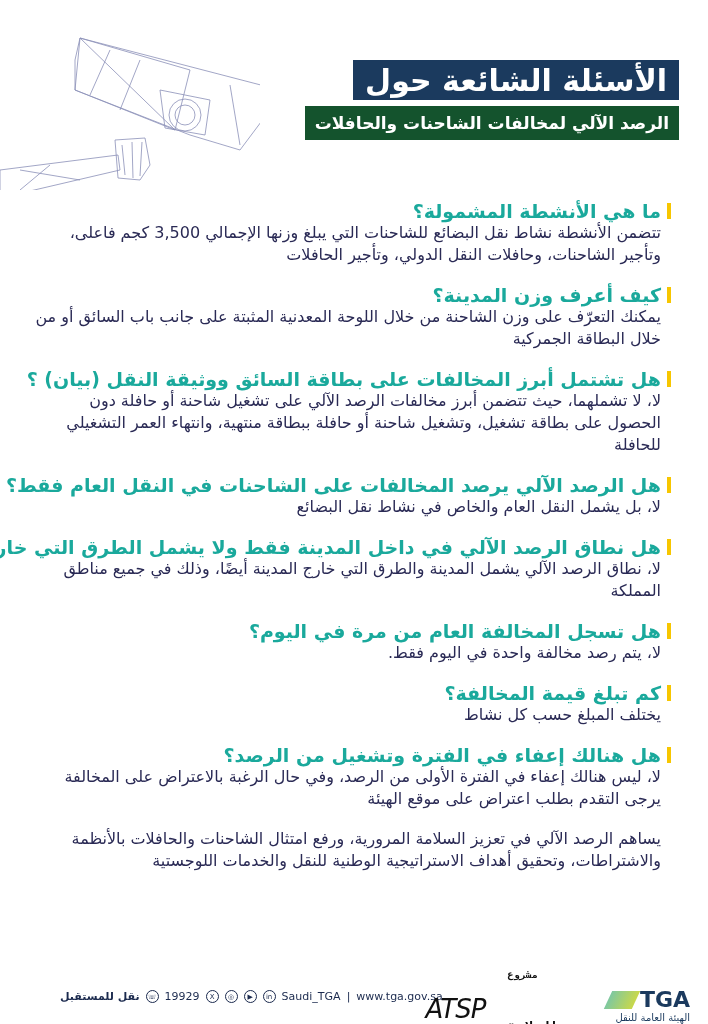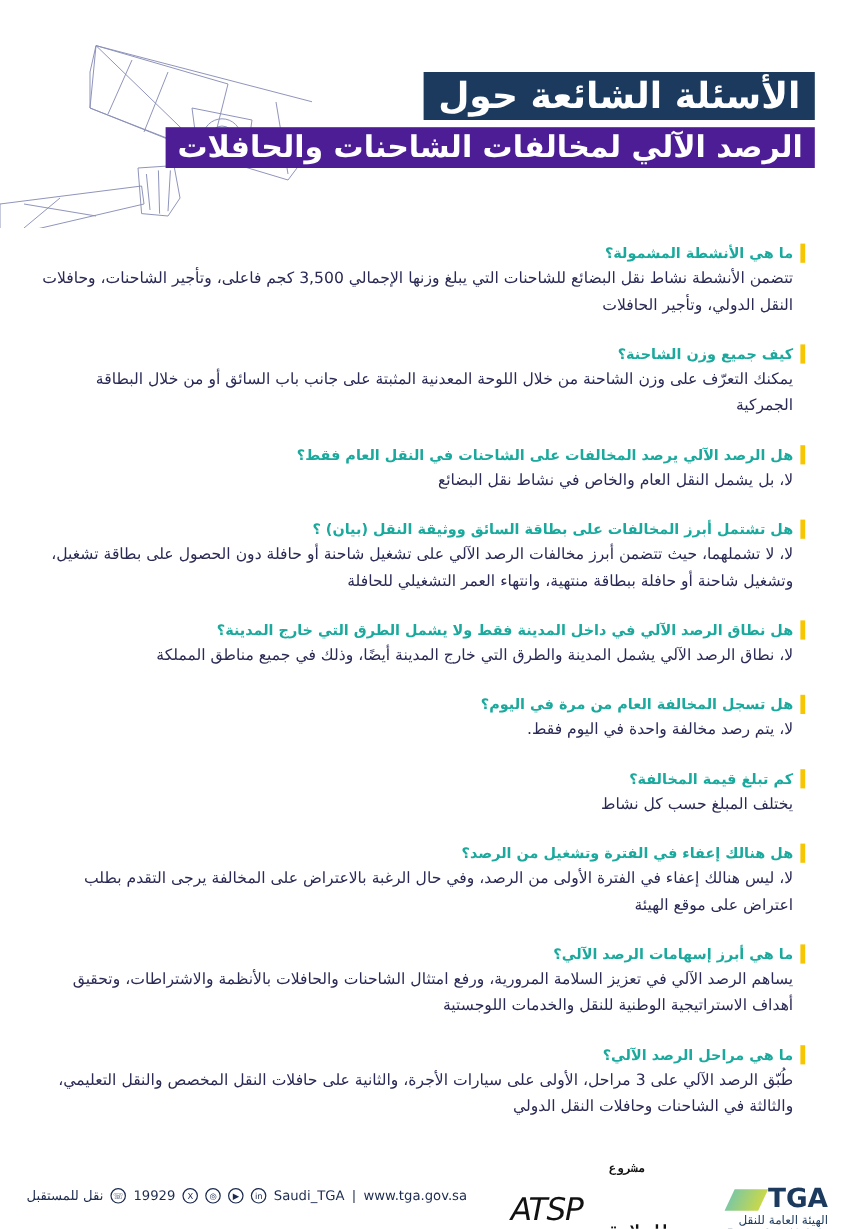--- a/index.html
+++ b/index.html
@@ -8,38 +8,38 @@
     font-family: "DejaVu Sans", sans-serif;
   }
   .camera { position: absolute; left: 0; top: 20px; width: 260px; height: 170px; }
   .title-main {
     position: absolute; right: 29px; top: 60px; height: 40px;
     background: #1b3a5e; color: #fff; font-weight: bold; font-size: 30px;
     line-height: 42px; padding: 0 12px; direction: rtl; white-space: nowrap;
   }
   .title-sub {
     position: absolute; right: 29px; top: 106px; height: 34px;
-    background: #4c1d95; color: #fff; font-weight: bold; font-size: 25px;
+    background: #14532d; color: #fff; font-weight: bold; font-size: 17px;
     line-height: 34px; padding: 0 10px; direction: rtl; white-space: nowrap;
   }
   .faq { position: absolute; right: 37px; top: 200px; width: 640px; direction: rtl; }
   .qa { margin-bottom: 18px; }
   .q {
-    color: #1aa99c; font-weight: bold; font-size: 12px; line-height: 22px;
+    color: #1aa99c; font-weight: bold; font-size: 19px; line-height: 22px;
     display: flex; align-items: center; gap: 6px; white-space: nowrap;
   }
   .bar { width: 4px; height: 16px; background: #f7c600; display: inline-block; flex: none; }
   .a {
-    color: #2a2a55; font-size: 13px; line-height: 22px; padding-right: 10px;
+    color: #2a2a55; font-size: 16px; line-height: 22px; padding-right: 10px;
   }
   .footer-left {
     position: absolute; left: 22px; top: 990px; display: flex; align-items: center; gap: 6px;
     color: #1b2a4e; font-size: 11px; white-space: nowrap;
   }
-  .footer-left .slogan { font-weight: normal; direction: rtl; }
+  .footer-left .slogan { font-weight: bold; direction: rtl; margin-left: 38px; }
   .circ {
     width: 11px; height: 11px; border: 1px solid #1b2a4e; border-radius: 50%;
     display: inline-flex; align-items: center; justify-content: center; font-size: 7px;
   }
   .logos { position: absolute; right: 18px; top: 970px; display: flex; align-items: center; gap: 22px; }
   .atsp { font-weight: normal; font-style: italic; font-size: 26px; color: #111; letter-spacing: -1px; }
   .salama { font-size: 10px; color: #111; text-align: left; line-height: 11px; direction: rtl; font-weight: bold; font-family: Liberation Mono, monospace; }
   .tga { display: flex; flex-direction: column; align-items: flex-end; }
   .tga-top { display: flex; align-items: center; gap: 4px; }
   .tga-mark { width: 28px; height: 18px; background: linear-gradient(90deg, #7ec8a0, #c9d84a); transform: skewX(-25deg); }
@@ -76,37 +76,37 @@
   <div class="qa">
     <div class="q">
         <span class="bar"></span>
         <span>ما هي الأنشطة المشمولة؟</span>
       </div>
     <div class="a">تتضمن الأنشطة نشاط نقل البضائع للشاحنات التي يبلغ وزنها الإجمالي 3,500 كجم فاعلى، وتأجير الشاحنات، وحافلات النقل الدولي، وتأجير الحافلات</div>
   </div>
   <div class="qa">
     <div class="q">
         <span class="bar"></span>
-        <span>كيف جميع وزن الشاحنة؟</span>
+        <span>كيف أعرف وزن المدينة؟</span>
       </div>
     <div class="a">يمكنك التعرّف على وزن الشاحنة من خلال اللوحة المعدنية المثبتة على جانب باب السائق أو من خلال البطاقة الجمركية</div>
+  </div>
+  <div class="qa">
+    <div class="q">
+        <span class="bar"></span>
+        <span>هل تشتمل أبرز المخالفات على بطاقة السائق ووثيقة النقل (بيان) ؟</span>
+      </div>
+    <div class="a">لا، لا تشملهما، حيث تتضمن أبرز مخالفات الرصد الآلي على تشغيل شاحنة أو حافلة دون الحصول على بطاقة تشغيل، وتشغيل شاحنة أو حافلة ببطاقة منتهية، وانتهاء العمر التشغيلي للحافلة</div>
   </div>
   <div class="qa">
     <div class="q">
         <span class="bar"></span>
         <span>هل الرصد الآلي يرصد المخالفات على الشاحنات في النقل العام فقط؟</span>
       </div>
     <div class="a">لا، بل يشمل النقل العام والخاص في نشاط نقل البضائع</div>
-  </div>
-  <div class="qa">
-    <div class="q">
-        <span class="bar"></span>
-        <span>هل تشتمل أبرز المخالفات على بطاقة السائق ووثيقة النقل (بيان) ؟</span>
-      </div>
-    <div class="a">لا، لا تشملهما، حيث تتضمن أبرز مخالفات الرصد الآلي على تشغيل شاحنة أو حافلة دون الحصول على بطاقة تشغيل، وتشغيل شاحنة أو حافلة ببطاقة منتهية، وانتهاء العمر التشغيلي للحافلة</div>
   </div>
   <div class="qa">
     <div class="q">
         <span class="bar"></span>
         <span>هل نطاق الرصد الآلي في داخل المدينة فقط ولا يشمل الطرق التي خارج المدينة؟</span>
       </div>
     <div class="a">لا، نطاق الرصد الآلي يشمل المدينة والطرق التي خارج المدينة أيضًا، وذلك في جميع مناطق المملكة</div>
   </div>
   <div class="qa">
     <div class="q">
@@ -123,32 +123,21 @@
     <div class="a">يختلف المبلغ حسب كل نشاط</div>
   </div>
   <div class="qa">
     <div class="q">
         <span class="bar"></span>
         <span>هل هنالك إعفاء في الفترة وتشغيل من الرصد؟</span>
       </div>
     <div class="a">لا، ليس هنالك إعفاء في الفترة الأولى من الرصد، وفي حال الرغبة بالاعتراض على المخالفة يرجى التقدم بطلب اعتراض على موقع الهيئة</div>
   </div>
   <div class="qa">
-    <div class="q">
-        <span class="bar"></span>
-        <span>ما هي أبرز إسهامات الرصد الآلي؟</span>
-      </div>
     <div class="a">يساهم الرصد الآلي في تعزيز السلامة المرورية، ورفع امتثال الشاحنات والحافلات بالأنظمة والاشتراطات، وتحقيق أهداف الاستراتيجية الوطنية للنقل والخدمات اللوجستية</div>
-  </div>
-  <div class="qa">
-    <div class="q">
-        <span class="bar"></span>
-        <span>ما هي مراحل الرصد الآلي؟</span>
-      </div>
-    <div class="a">طُبّق الرصد الآلي على 3 مراحل، الأولى على سيارات الأجرة، والثانية على حافلات النقل المخصص والنقل التعليمي، والثالثة في الشاحنات وحافلات النقل الدولي</div>
   </div>
 </div>
 
 <div class="footer-left">
   <span class="slogan">نقل للمستقبل</span>
   <span class="circ">☏</span>
   <span>19929</span>
   <span class="circ">X</span>
   <span class="circ">◎</span>
   <span class="circ">▶</span>

